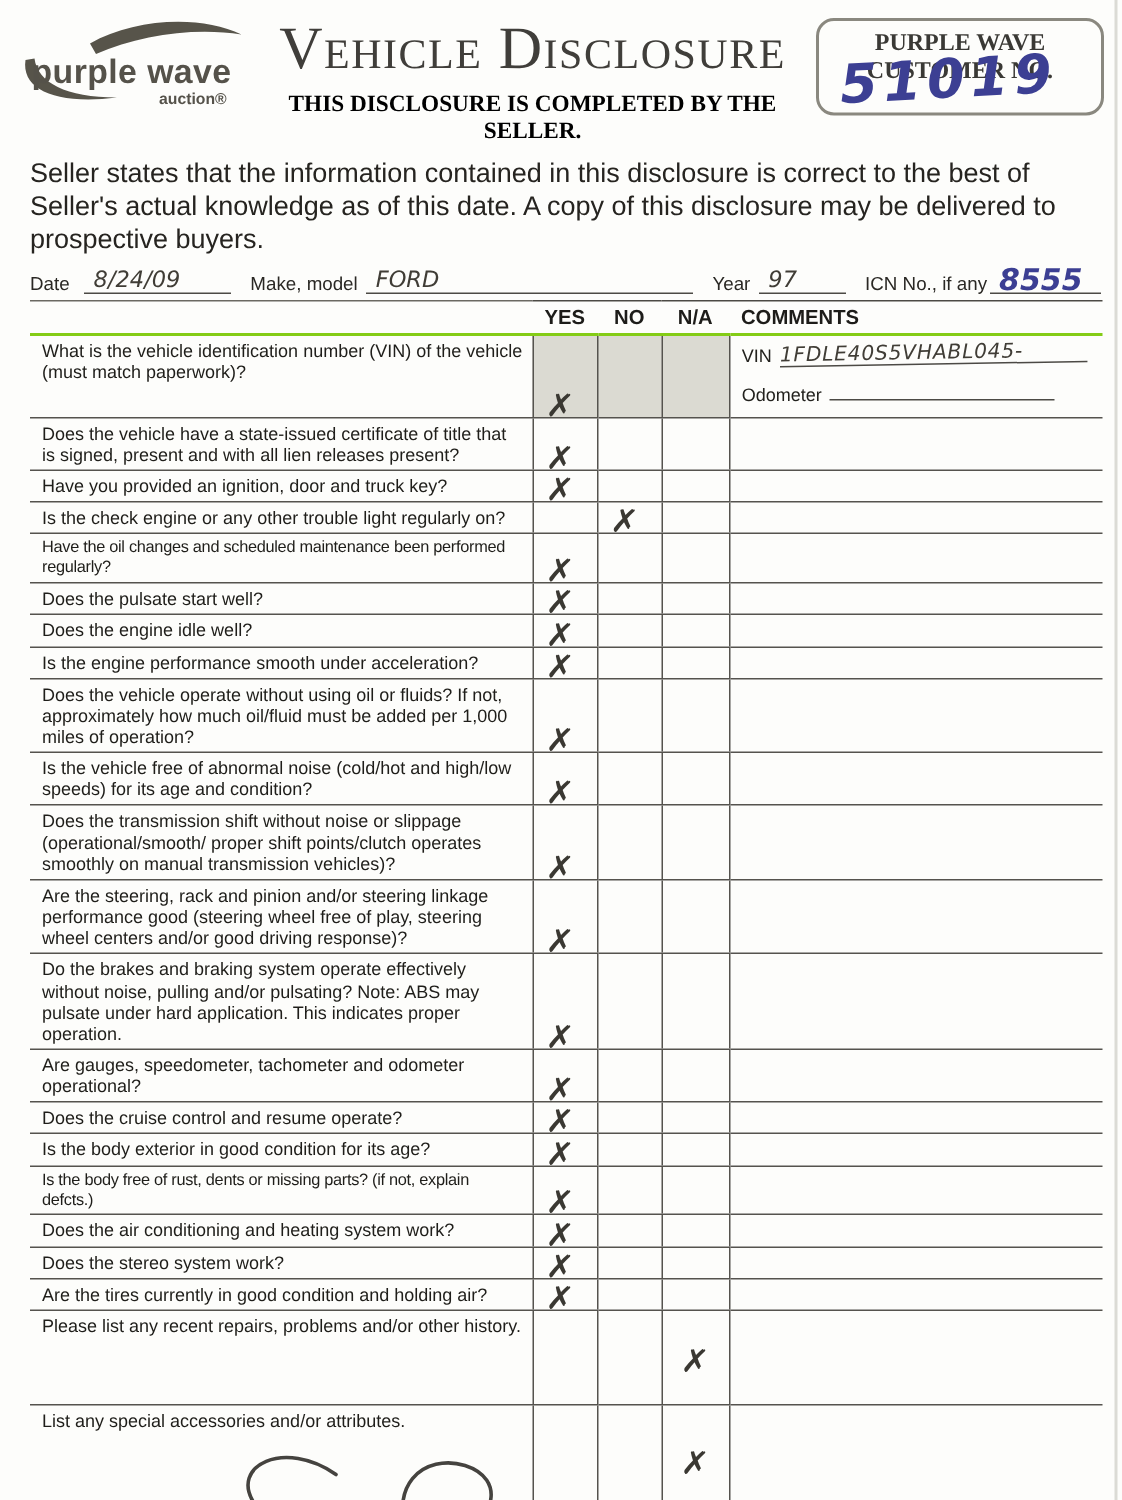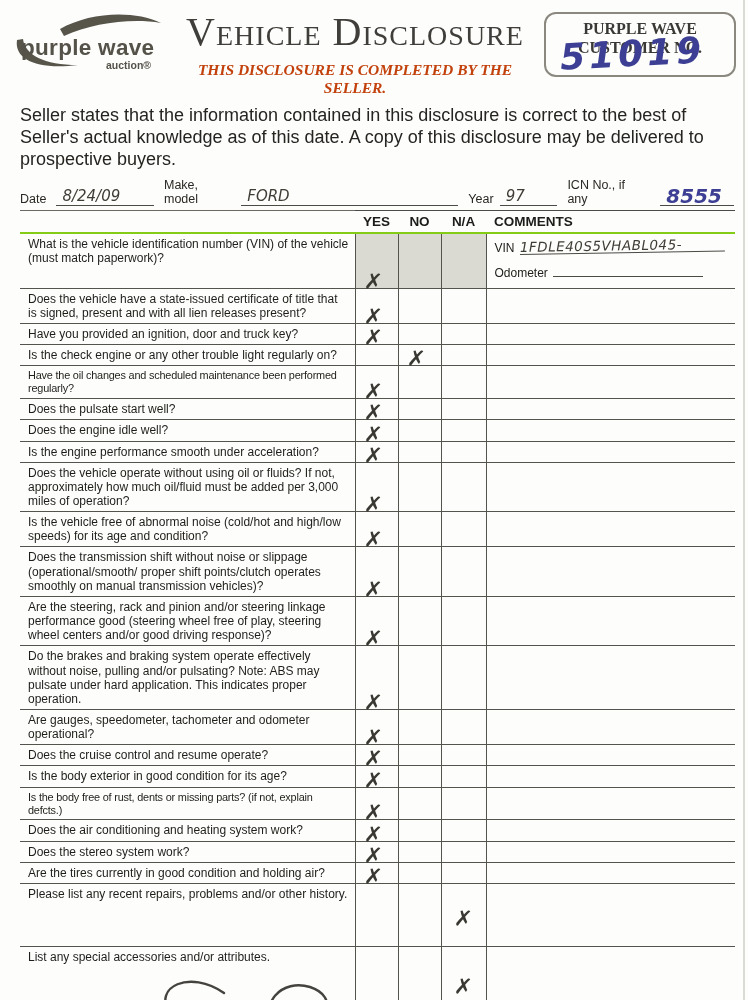--- a/index.html
+++ b/index.html
@@ -16,41 +16,41 @@
   .hdr{display:flex; align-items:flex-start; padding:10px 12px 0 14px;}
   .logo{width:152px; flex:0 0 auto;}
   .title-wrap{flex:1 1 auto; text-align:center; padding-top:2px;}
   .doc-title{
     font-family:"Liberation Serif", serif; font-weight:normal;
     font-variant:small-caps; font-size:40px; line-height:1; letter-spacing:1px;
     color:#403e3a; margin:0;
   }
   .doc-subtitle{
     font-family:"Liberation Serif", serif; font-weight:bold; font-size:15.5px;
-    color:#c2410c; margin-top:9px;font-style:italic;
+    color:#000000; margin-top:9px;
   }
   .cust-box{
     position:relative; flex:0 0 auto; width:188px; height:56px;
     border:2px solid #8a887f; border-radius:12px; text-align:center;
     font-family:"Liberation Serif", serif; font-weight:bold; font-size:16px;
     line-height:1.2; color:#3a3935; padding-top:5px; margin-top:2px;
   }
   .cust-value{
     position:absolute; left:14px; top:22px; font-size:36px; line-height:1;
     color:#3c3f93; font-style:italic; letter-spacing:4px;
     transform:rotate(-3deg); font-family:"DejaVu Sans", sans-serif;
   }
   
   .intro{margin:8px 14px 0 20px; font-size:18px; line-height:1.22; color:#262420;}
   .field-line{display:flex; align-items:flex-end; margin:7px 14px 4px 20px; font-size:12.5px; color:#2a2824;}
   .blank{display:inline-block; border-bottom:1.4px solid #4c4a45; position:relative; height:17px;}
   .w-date{width:98px; margin:0 10px;}
   .w-make{width:218px; margin:0 10px 0 6px;}
   .w-year{width:58px; margin:0 10px 0 6px;}
-  .w-icn{width:74px; margin:0 0 0 12px;}
+  .w-icn{width:74px; margin:0 0 0 2px;}
   .hand{font-family:"DejaVu Sans", sans-serif; font-style:italic; color:#403d36;}
   .blank .hand{position:absolute; left:6px; bottom:0; font-size:15px; white-space:nowrap;}
   .blank .ink{color:#3c3f93; font-size:20px; font-weight:bold; bottom:-3px;}
   .fl-gap{flex:1 1 auto; max-width:28px;}
   .fl-push{flex:1 1 auto;}
   
   table.qa{border-collapse:collapse; table-layout:fixed; width:715px; margin:2px 13px 0 20px;}
   table.qa col.cq{width:335px;} table.qa col.cy{width:43px;}
   table.qa col.cn{width:43px;} table.qa col.cna{width:45px;} table.qa col.cc{width:249px;}
   table.qa th{
@@ -213,21 +213,21 @@
     <td class="c"></td>
   </tr>
         <tr>
     <td class="q">Is the engine performance smooth under acceleration?</td>
     <td class="a"><span class="check">✗</span></td>
     <td class="a"></td>
     <td class="a"></td>
     <td class="c"></td>
   </tr>
         <tr>
-    <td class="q">Does the vehicle operate without using oil or fluids?  If not, approximately how much oil/fluid must be added per 3,000 miles of operation?</td>
+    <td class="q">Does the vehicle operate without using oil or fluids?  If not, approximately how much oil/fluid must be added per 1,000 miles of operation?</td>
     <td class="a"><span class="check">✗</span></td>
     <td class="a"></td>
     <td class="a"></td>
     <td class="c"></td>
   </tr>
         <tr>
     <td class="q">Is the vehicle free of abnormal noise (cold/hot and high/low speeds) for its age and condition?</td>
     <td class="a"><span class="check">✗</span></td>
     <td class="a"></td>
     <td class="a"></td>

